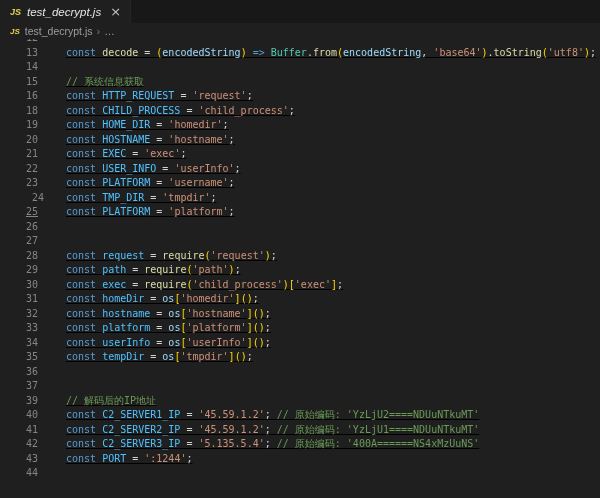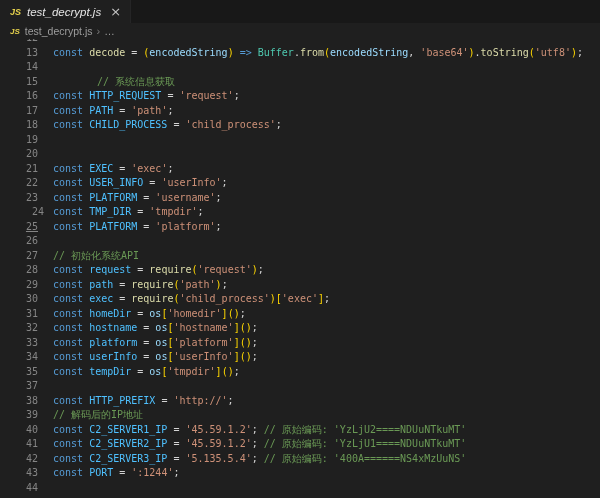--- a/index.html
+++ b/index.html
@@ -45,21 +45,21 @@
     position:relative; height:459px; overflow:hidden; background:#1f1f1f;
   }
   .code {
     position:absolute; top:-8px; left:0; width:100%;
     font-family:"DejaVu Sans Mono", monospace; font-size:10px;
   }
   .row { display:flex; height:14.5px; line-height:14.5px; white-space:pre; }
   .num {
     flex:none; width:38px; text-align:right; user-select:none;
   }
-  .content { padding-left:15px; }
+  .content { padding-left:28px;text-decoration:underline; }
 </style>
 </head>
 <body>
 
 <div class="tabbar">
   <div class="tab">
     <span class="js-badge">JS</span>
     <span class="tab-title">test_decrypt.js</span>
     <span class="tab-close">×</span>
   </div>
@@ -70,43 +70,42 @@
   <span>test_decrypt.js</span>
   <span class="crumb-sep">›</span>
   <span class="crumb-more">…</span>
 </div>
 
 <div class="editor">
   <div class="code">
       <div class="row"><span class="num" style="color: rgb(133, 133, 133);">12</span><span class="content"></span></div>
       <div class="row"><span class="num" style="color: rgb(133, 133, 133);">13</span><span class="content"><span style="color: rgb(86, 156, 214);">const </span><span style="color: rgb(220, 220, 170);">decode</span><span style="color: rgb(212, 212, 212);"> = </span><span style="color: rgb(255, 215, 0);">(</span><span style="color: rgb(156, 220, 254);">encodedString</span><span style="color: rgb(255, 215, 0);">)</span><span style="color: rgb(86, 156, 214);"> =&gt; </span><span style="color: rgb(78, 201, 176);">Buffer</span><span style="color: rgb(212, 212, 212);">.</span><span style="color: rgb(220, 220, 170);">from</span><span style="color: rgb(255, 215, 0);">(</span><span style="color: rgb(156, 220, 254);">encodedString</span><span style="color: rgb(212, 212, 212);">, </span><span style="color: rgb(206, 145, 120);">'base64'</span><span style="color: rgb(255, 215, 0);">)</span><span style="color: rgb(212, 212, 212);">.</span><span style="color: rgb(220, 220, 170);">toString</span><span style="color: rgb(255, 215, 0);">(</span><span style="color: rgb(206, 145, 120);">'utf8'</span><span style="color: rgb(255, 215, 0);">)</span><span style="color: rgb(212, 212, 212);">;</span></span></div>
       <div class="row"><span class="num" style="color: rgb(133, 133, 133);">14</span><span class="content"></span></div>
-      <div class="row"><span class="num" style="color: rgb(133, 133, 133);">15</span><span class="content"><span style="color: rgb(106, 153, 85); margin-left: 44px;">// 系统信息获取</span></span></div>
+      <div class="row"><span class="num" style="color: rgb(133, 133, 133);">15</span><span class="content"><span style="color: rgb(106, 153, 85);">// 系统信息获取</span></span></div>
       <div class="row"><span class="num" style="color: rgb(133, 133, 133);">16</span><span class="content"><span style="color: rgb(86, 156, 214);">const </span><span style="color: rgb(79, 193, 255);">HTTP_REQUEST</span><span style="color: rgb(212, 212, 212);"> = </span><span style="color: rgb(206, 145, 120);">'request'</span><span style="color: rgb(212, 212, 212);">;</span></span></div>
-      <div class="row"><span class="num" style="color: rgb(133, 133, 133);">17</span><span class="content"><span style="color: rgb(86, 156, 214);">const </span><span style="color: rgb(79, 193, 255);">PATH</span><span style="color: rgb(212, 212, 212);"> = </span><span style="color: rgb(206, 145, 120);">'path'</span><span style="color: rgb(212, 212, 212);">;</span></span></div>
       <div class="row"><span class="num" style="color: rgb(133, 133, 133);">18</span><span class="content"><span style="color: rgb(86, 156, 214);">const </span><span style="color: rgb(79, 193, 255);">CHILD_PROCESS</span><span style="color: rgb(212, 212, 212);"> = </span><span style="color: rgb(206, 145, 120);">'child_process'</span><span style="color: rgb(212, 212, 212);">;</span></span></div>
-      <div class="row"><span class="num" style="color: rgb(133, 133, 133);">19</span></div>
-      <div class="row"><span class="num" style="color: rgb(133, 133, 133);">20</span></div>
+      <div class="row"><span class="num" style="color: rgb(133, 133, 133);">19</span><span class="content"><span style="color: rgb(86, 156, 214);">const </span><span style="color: rgb(79, 193, 255);">HOME_DIR</span><span style="color: rgb(212, 212, 212);"> = </span><span style="color: rgb(206, 145, 120);">'homedir'</span><span style="color: rgb(212, 212, 212);">;</span></span></div>
+      <div class="row"><span class="num" style="color: rgb(133, 133, 133);">20</span><span class="content"><span style="color: rgb(86, 156, 214);">const </span><span style="color: rgb(79, 193, 255);">HOSTNAME</span><span style="color: rgb(212, 212, 212);"> = </span><span style="color: rgb(206, 145, 120);">'hostname'</span><span style="color: rgb(212, 212, 212);">;</span></span></div>
       <div class="row"><span class="num" style="color: rgb(133, 133, 133);">21</span><span class="content"><span style="color: rgb(86, 156, 214);">const </span><span style="color: rgb(79, 193, 255);">EXEC</span><span style="color: rgb(212, 212, 212);"> = </span><span style="color: rgb(206, 145, 120);">'exec'</span><span style="color: rgb(212, 212, 212);">;</span></span></div>
       <div class="row"><span class="num" style="color: rgb(133, 133, 133);">22</span><span class="content"><span style="color: rgb(86, 156, 214);">const </span><span style="color: rgb(79, 193, 255); margin-top: 8px;">USER_INFO</span><span style="color: rgb(212, 212, 212);"> = </span><span style="color: rgb(206, 145, 120);">'userInfo'</span><span style="color: rgb(212, 212, 212);">;</span></span></div>
       <div class="row"><span class="num" style="color: rgb(133, 133, 133);">23</span><span class="content"><span style="color: rgb(86, 156, 214);">const </span><span style="color: rgb(79, 193, 255);">PLATFORM</span><span style="color: rgb(212, 212, 212);"> = </span><span style="color: rgb(206, 145, 120);">'username'</span><span style="color: rgb(212, 212, 212);">;</span></span></div>
       <div class="row"><span class="num" style="color: rgb(133, 133, 133); padding-left: 32px;">24</span><span class="content"><span style="color: rgb(86, 156, 214);">const </span><span style="color: rgb(79, 193, 255);">TMP_DIR</span><span style="color: rgb(212, 212, 212);"> = </span><span style="color: rgb(206, 145, 120);">'tmpdir'</span><span style="color: rgb(212, 212, 212);">;</span></span></div>
       <div class="row"><span class="num" style="color: rgb(133, 133, 133); text-decoration: underline;">25</span><span class="content"><span style="color: rgb(86, 156, 214);">const </span><span style="color: rgb(79, 193, 255);">PLATFORM</span><span style="color: rgb(212, 212, 212);"> = </span><span style="color: rgb(206, 145, 120);">'platform'</span><span style="color: rgb(212, 212, 212);">;</span></span></div>
       <div class="row"><span class="num" style="color: rgb(133, 133, 133);">26</span><span class="content"></span></div>
-      <div class="row"><span class="num" style="color: rgb(133, 133, 133);">27</span><span class="content"><span style="color: rgb(106, 153, 85);">// 初始化系统API</span></span></div>
+      <div class="row"><span class="num" style="color: rgb(133, 133, 133);">27</span></div>
       <div class="row"><span class="num" style="color: rgb(133, 133, 133);">28</span><span class="content"><span style="color: rgb(86, 156, 214);">const </span><span style="color: rgb(79, 193, 255);">request</span><span style="color: rgb(212, 212, 212);"> = </span><span style="color: rgb(220, 220, 170);">require</span><span style="color: rgb(255, 215, 0);">(</span><span style="color: rgb(206, 145, 120);">'request'</span><span style="color: rgb(255, 215, 0);">)</span><span style="color: rgb(212, 212, 212);">;</span></span></div>
       <div class="row"><span class="num" style="color: rgb(133, 133, 133);">29</span><span class="content"><span style="color: rgb(86, 156, 214);">const </span><span style="color: rgb(79, 193, 255);">path</span><span style="color: rgb(212, 212, 212);"> = </span><span style="color: rgb(220, 220, 170);">require</span><span style="color: rgb(255, 215, 0);">(</span><span style="color: rgb(206, 145, 120);">'path'</span><span style="color: rgb(255, 215, 0);">)</span><span style="color: rgb(212, 212, 212);">;</span></span></div>
       <div class="row"><span class="num" style="color: rgb(133, 133, 133);">30</span><span class="content"><span style="color: rgb(86, 156, 214);">const </span><span style="color: rgb(79, 193, 255);">exec</span><span style="color: rgb(212, 212, 212);"> = </span><span style="color: rgb(220, 220, 170);">require</span><span style="color: rgb(255, 215, 0);">(</span><span style="color: rgb(206, 145, 120);">'child_process'</span><span style="color: rgb(255, 215, 0);">)</span><span style="color: rgb(255, 215, 0);">[</span><span style="color: rgb(206, 145, 120);">'exec'</span><span style="color: rgb(255, 215, 0);">]</span><span style="color: rgb(212, 212, 212);">;</span></span></div>
       <div class="row"><span class="num" style="color: rgb(133, 133, 133);">31</span><span class="content"><span style="color: rgb(86, 156, 214);">const </span><span style="color: rgb(79, 193, 255);">homeDir</span><span style="color: rgb(212, 212, 212);"> = </span><span style="color: rgb(156, 220, 254);">os</span><span style="color: rgb(255, 215, 0);">[</span><span style="color: rgb(206, 145, 120);">'homedir'</span><span style="color: rgb(255, 215, 0);">]</span><span style="color: rgb(255, 215, 0);">()</span><span style="color: rgb(212, 212, 212);">;</span></span></div>
       <div class="row"><span class="num" style="color: rgb(133, 133, 133);">32</span><span class="content"><span style="color: rgb(86, 156, 214);">const </span><span style="color: rgb(79, 193, 255);">hostname</span><span style="color: rgb(212, 212, 212);"> = </span><span style="color: rgb(156, 220, 254);">os</span><span style="color: rgb(255, 215, 0);">[</span><span style="color: rgb(206, 145, 120);">'hostname'</span><span style="color: rgb(255, 215, 0);">]</span><span style="color: rgb(255, 215, 0);">()</span><span style="color: rgb(212, 212, 212);">;</span></span></div>
       <div class="row"><span class="num" style="color: rgb(133, 133, 133);">33</span><span class="content"><span style="color: rgb(86, 156, 214);">const </span><span style="color: rgb(79, 193, 255);">platform</span><span style="color: rgb(212, 212, 212);"> = </span><span style="color: rgb(156, 220, 254);">os</span><span style="color: rgb(255, 215, 0);">[</span><span style="color: rgb(206, 145, 120);">'platform'</span><span style="color: rgb(255, 215, 0);">]</span><span style="color: rgb(255, 215, 0);">()</span><span style="color: rgb(212, 212, 212);">;</span></span></div>
       <div class="row"><span class="num" style="color: rgb(133, 133, 133);">34</span><span class="content"><span style="color: rgb(86, 156, 214);">const </span><span style="color: rgb(79, 193, 255);">userInfo</span><span style="color: rgb(212, 212, 212);"> = </span><span style="color: rgb(156, 220, 254);">os</span><span style="color: rgb(255, 215, 0);">[</span><span style="color: rgb(206, 145, 120);">'userInfo'</span><span style="color: rgb(255, 215, 0);">]</span><span style="color: rgb(255, 215, 0);">()</span><span style="color: rgb(212, 212, 212);">;</span></span></div>
       <div class="row"><span class="num" style="color: rgb(133, 133, 133);">35</span><span class="content"><span style="color: rgb(86, 156, 214);">const </span><span style="color: rgb(79, 193, 255);">tempDir</span><span style="color: rgb(212, 212, 212);"> = </span><span style="color: rgb(156, 220, 254);">os</span><span style="color: rgb(255, 215, 0);">[</span><span style="color: rgb(206, 145, 120);">'tmpdir'</span><span style="color: rgb(255, 215, 0);">]</span><span style="color: rgb(255, 215, 0);">()</span><span style="color: rgb(212, 212, 212);">;</span></span></div>
+      <div class="row"><span class="num" style="color: rgb(133, 133, 133);">36</span><span class="content"></span></div>
       <div class="row"><span class="num" style="color: rgb(133, 133, 133);">37</span></div>
-      <div class="row"><span class="num" style="color: rgb(133, 133, 133);">38</span><span class="content"><span style="color: rgb(86, 156, 214);">const </span><span style="color: rgb(79, 193, 255);">HTTP_PREFIX</span><span style="color: rgb(212, 212, 212);"> = </span><span style="color: rgb(206, 145, 120);">'http://'</span><span style="color: rgb(212, 212, 212);">;</span></span></div>
       <div class="row"><span class="num" style="color: rgb(133, 133, 133);">39</span><span class="content"><span style="color: rgb(106, 153, 85);">// 解码后的IP地址</span></span></div>
       <div class="row"><span class="num" style="color: rgb(133, 133, 133);">40</span><span class="content"><span style="color: rgb(86, 156, 214);">const </span><span style="color: rgb(79, 193, 255);">C2_SERVER1_IP</span><span style="color: rgb(212, 212, 212);"> = </span><span style="color: rgb(206, 145, 120);">'45.59.1.2'</span><span style="color: rgb(212, 212, 212);">; </span><span style="color: rgb(106, 153, 85);">// 原始编码: 'YzLjU2====NDUuNTkuMT'</span></span></div>
       <div class="row"><span class="num" style="color: rgb(133, 133, 133);">41</span><span class="content"><span style="color: rgb(86, 156, 214);">const </span><span style="color: rgb(79, 193, 255);">C2_SERVER2_IP</span><span style="color: rgb(212, 212, 212);"> = </span><span style="color: rgb(206, 145, 120);">'45.59.1.2'</span><span style="color: rgb(212, 212, 212);">; </span><span style="color: rgb(106, 153, 85);">// 原始编码: 'YzLjU1====NDUuNTkuMT'</span></span></div>
       <div class="row"><span class="num" style="color: rgb(133, 133, 133);">42</span><span class="content"><span style="color: rgb(86, 156, 214);">const </span><span style="color: rgb(79, 193, 255);">C2_SERVER3_IP</span><span style="color: rgb(212, 212, 212);"> = </span><span style="color: rgb(206, 145, 120);">'5.135.5.4'</span><span style="color: rgb(212, 212, 212);">; </span><span style="color: rgb(106, 153, 85);">// 原始编码: '400A======NS4xMzUuNS'</span></span></div>
       <div class="row"><span class="num" style="color: rgb(133, 133, 133);">43</span><span class="content"><span style="color: rgb(86, 156, 214);">const </span><span style="color: rgb(79, 193, 255);">PORT</span><span style="color: rgb(212, 212, 212);"> = </span><span style="color: rgb(206, 145, 120);">':1244'</span><span style="color: rgb(212, 212, 212);">;</span></span></div>
       <div class="row"><span class="num" style="color: rgb(133, 133, 133);">44</span><span class="content"></span></div>
     </div>
 </div>
 
 </body></html>

